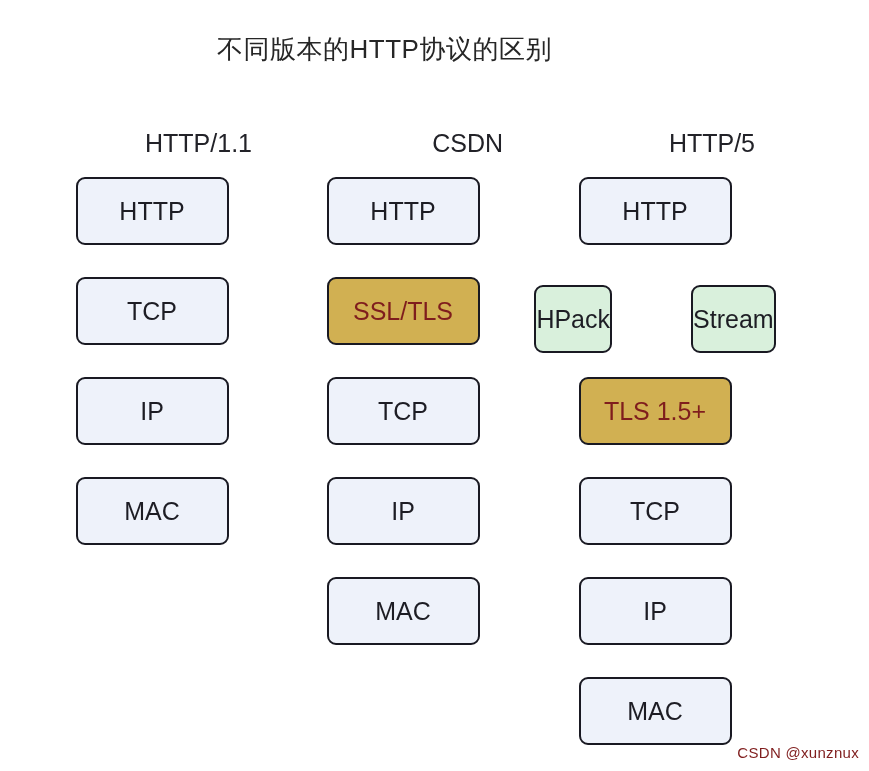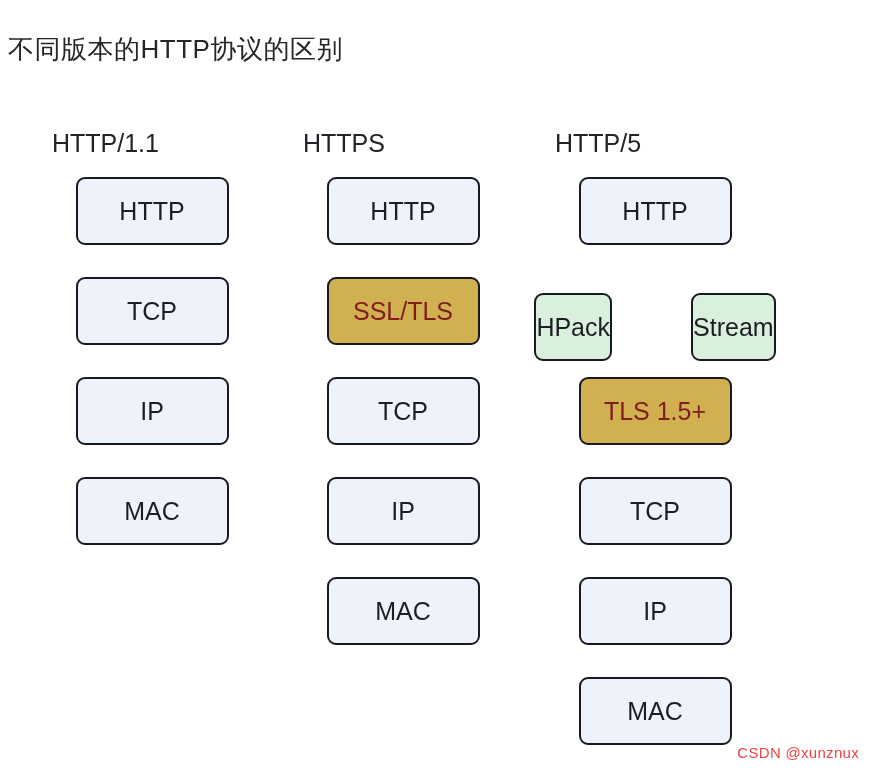--- a/index.html
+++ b/index.html
@@ -18,43 +18,44 @@
     width: 869px;
     height: 771px;
     background: #ffffff;
     overflow: hidden;
     margin: 0 auto;
   }
 
   
   .diagram-title {
     position: absolute;
-    left: 8px;
+    left: 1px;
     top: 32px;
     width: 767px;
+    text-align: center;
     font-size: 26px;
     line-height: 34px;
     color: #262626;
     letter-spacing: 0.5px;
     white-space: nowrap;
   }
 
   
   .column {
     position: absolute;
     top: 128px;
     width: 200px;
   }
   .column.col-0 { left: 52px; }
   .column.col-1 { left: 303px; }
   .column.col-2 { left: 555px; }
 
   .column-header {
     width: 200px;
-    text-align: left;
+    text-align: right;
     font-size: 25px;
     line-height: 30px;
     color: #222228;
     white-space: nowrap;
   }
 
   
   .stack {
     position: absolute;
     top: 49px;
@@ -106,21 +107,21 @@
     color: #1d1d24;
   }
 
   
   .watermark {
     position: absolute;
     right: 10px;
     bottom: 8px;
     font-size: 15px;
     line-height: 20px;
-    color: #ef4444;
+    color: #7f1d1d;
     letter-spacing: 0.3px;
     white-space: nowrap;
     user-select: none;
   }
 </style>
 </head>
 <body>
 
 <div id="canvas">
 
@@ -138,21 +139,21 @@
           </div>
           <div class="row" style="top: 200px;">
             <div class="box single tone-lavender">IP</div>
           </div>
           <div class="row" style="top: 300px;">
             <div class="box single tone-lavender">MAC</div>
           </div>
         </div>
       </div>
       <div class="column col-1">
-        <div class="column-header">HTTPS</div>
+        <div class="column-header">CSDN</div>
         <div class="stack">
           <div class="row" style="top: 0px;">
             <div class="box single tone-lavender">HTTP</div>
           </div>
           <div class="row" style="top: 100px;">
             <div class="box single tone-gold">SSL/TLS</div>
           </div>
           <div class="row" style="top: 200px;">
             <div class="box single tone-lavender">TCP</div>
           </div>
@@ -163,21 +164,21 @@
             <div class="box single tone-lavender">MAC</div>
           </div>
         </div>
       </div>
       <div class="column col-2">
         <div class="column-header">HTTP/5</div>
         <div class="stack">
           <div class="row" style="top: 0px;">
             <div class="box single tone-lavender">HTTP</div>
           </div>
-          <div class="row" style="top: 116px; gap: 44px;">
+          <div class="row" style="top: 108px; gap: 44px;">
             <div class="box half-left tone-green">HPack</div>
             <div class="box half-right tone-green">Stream</div>
           </div>
           <div class="row" style="top: 200px;">
             <div class="box single tone-gold">TLS 1.5+</div>
           </div>
           <div class="row" style="top: 300px;">
             <div class="box single tone-lavender">TCP</div>
           </div>
           <div class="row" style="top: 400px;">

